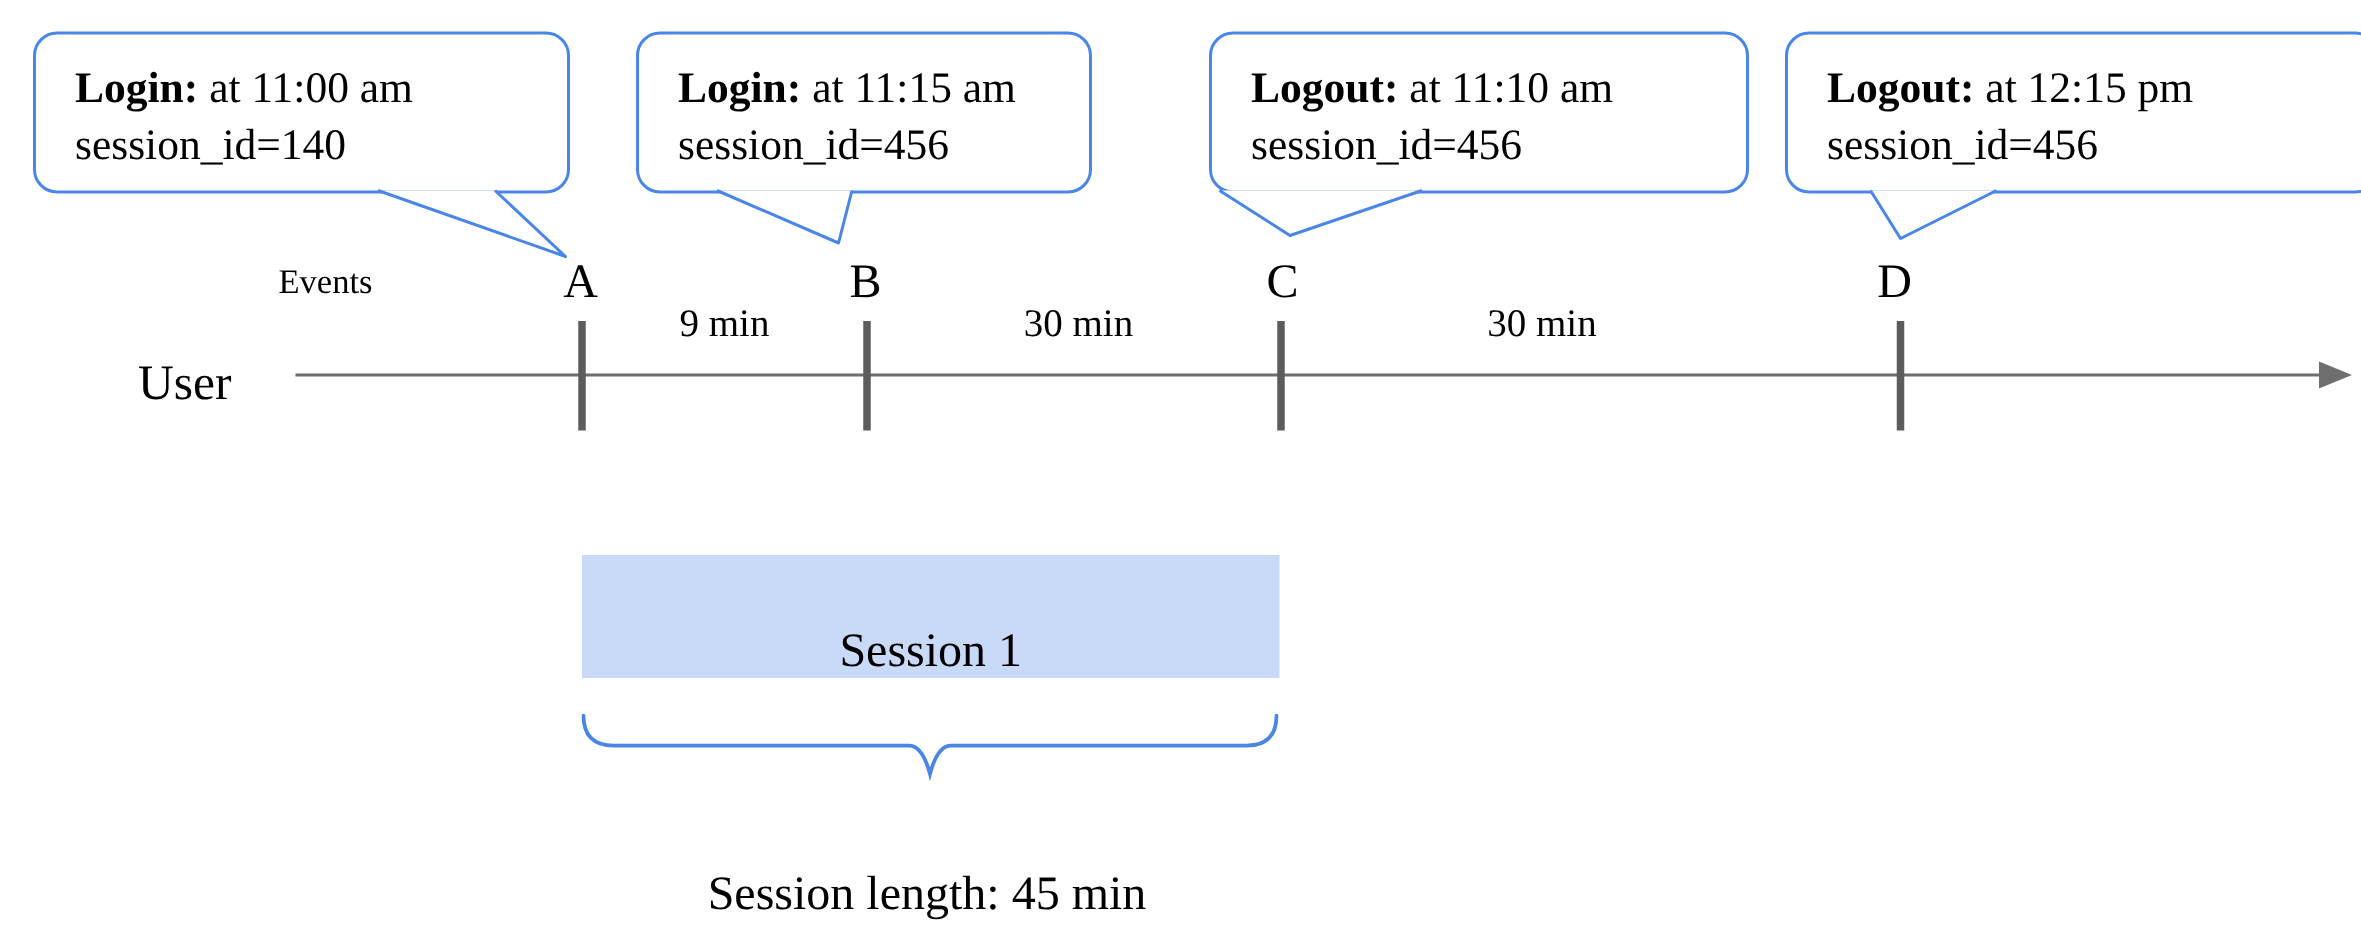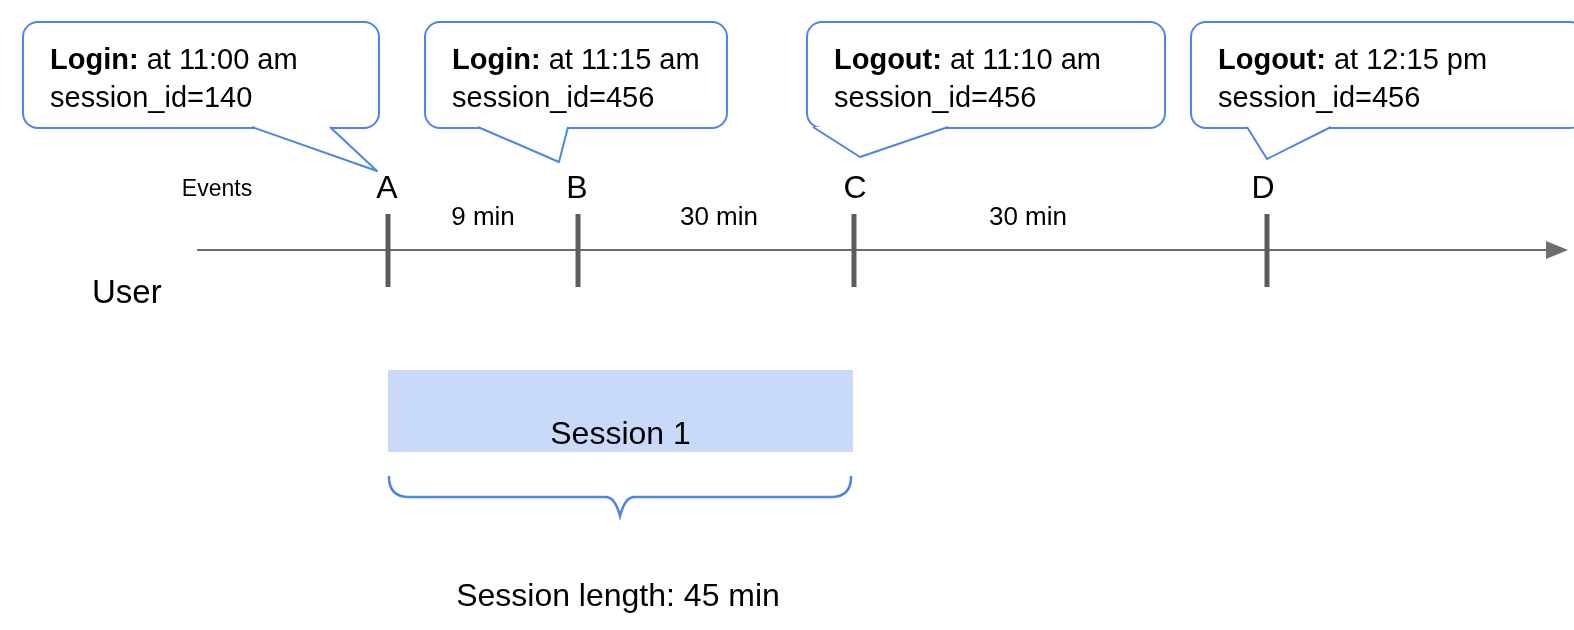--- a/index.html
+++ b/index.html
@@ -7,21 +7,21 @@
     --fill:#c9daf8;
     --axis:#6e6e6e;
     --tick:#5c5c5c;
     --ink:#000000;
   }
   html,body{margin:0;padding:0;background:#fff;}
   .canvas{
     position:relative;
     width:1574px;height:630px;
     background:#fff;
-    font-family:Liberation Sans, sans-serif;
+    font-family:Liberation Serif, serif;
     color:var(--ink);
     overflow:hidden;
   }
   .callout{
     position:absolute;
     top:21px;height:108px;
     background:#fff;
     border:2px solid var(--blue);
     border-radius:16px;
     box-sizing:border-box;
@@ -36,21 +36,21 @@
   .b{font-weight:bold;}
   .lbl{
     position:absolute;
     white-space:nowrap;
     z-index:3;
   }
   .centered{transform:translateX(-50%);}
   .big{font-size:23px;line-height:34px;}
   .marker{font-size:32px;line-height:34px;}
   .interval{font-size:26px;line-height:28px;}
-  .user{font-size:33px;line-height:36px;margin-top:36px;}
+  .user{font-size:33px;line-height:36px;}
   .session-box{
     position:absolute;
     left:388px;top:370px;width:465px;height:82px;
     background:var(--fill);
     display:flex;align-items:flex-end;justify-content:center;
     font-size:32px;
     z-index:1;
   }
   .session-length{font-size:32px;line-height:36px;}
   svg.overlay{

